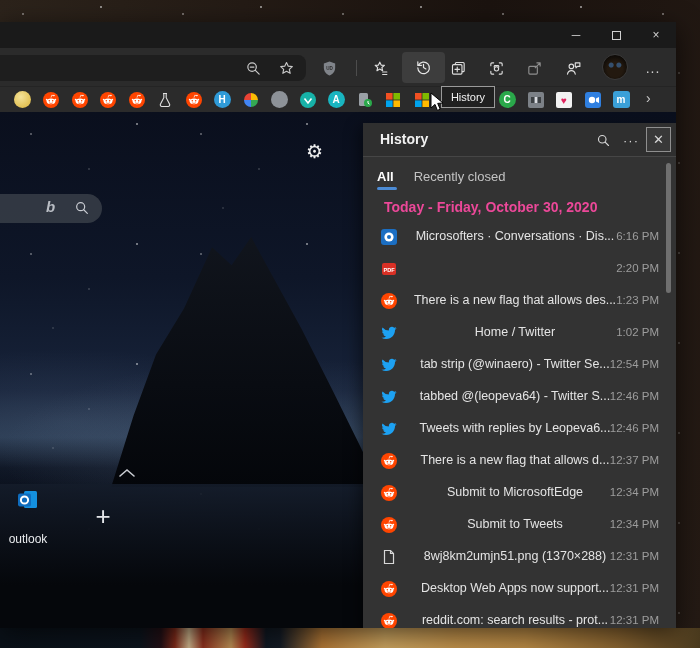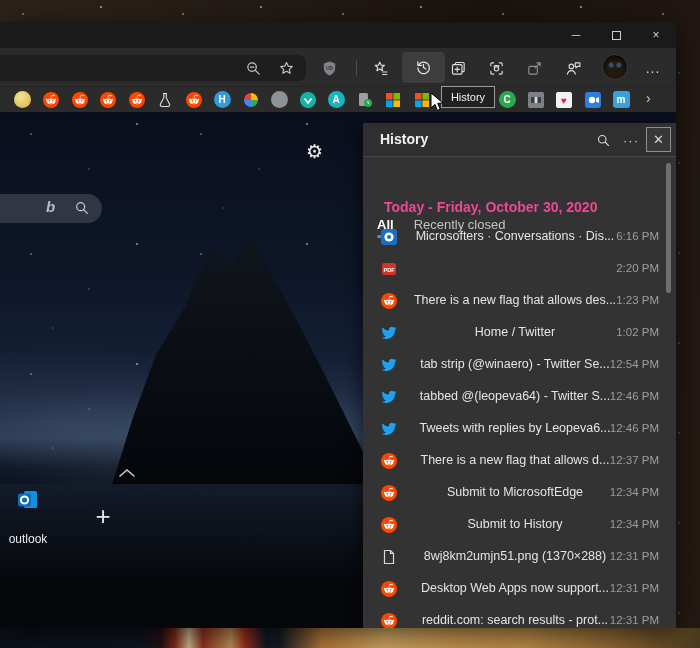--- a/index.html
+++ b/index.html
@@ -103,21 +103,21 @@
   .panel-header { position:absolute; left:0; top:0; width:100%; height:34px; background:#2f2f2f;
                   border-bottom:1px solid #464646; }
   .panel-title { position:absolute; left:17px; top:8px; color:#f2f2f2; font-size:14px; font-weight:bold; }
   .ph-ico { position:absolute; top:5px; width:24px; height:24px; display:flex; align-items:center;
             justify-content:center; color:#d8d8d8; }
   .ph-search { left:228px; }
   .ph-more { left:256px; font-size:13px; letter-spacing:1px; }
   .ph-close { left:283px; top:4px; width:25px; height:25px; border:1px solid #8f8f8f;
               background:#383838; font-size:13px; }
   .tabs { position:absolute; left:14px; top:46px; display:flex; gap:20px; }
-  .tab { font-size:13px; padding-bottom:6px; position:relative;margin-top:48px; }
+  .tab { font-size:13px; padding-bottom:6px; position:relative; }
   .tab.active { color:#ffffff; font-weight:bold; }
   .tab.inactive { color:#c3c3c3; }
   .tab.active::after { content:""; position:absolute; left:0; bottom:0; width:20px; height:3px;
                        background:var(--accent,#4c8bd4); border-radius:2px; }
   .date-header { position:absolute; left:21px; top:76px; color:#ec4899; font-size:14px; font-weight:bold; }
   .hist-list { position:absolute; left:0; top:98px; width:100%; }
   .hist-row { position:relative; height:32px;text-align:center; }
   .hist-fav { position:absolute; left:18px; top:8px; width:16px; height:16px; }
   .hist-fav svg { width:16px; height:16px; }
   .hist-title { position:absolute; left:43px; top:8px; width:218px; color:#e4e4e4; font-size:12.5px;
@@ -507,21 +507,21 @@
               <circle cx="10" cy="10" r="10" fill="#FF4500"></circle>
               <ellipse cx="10" cy="11.6" rx="5.4" ry="3.6" fill="#fff"></ellipse>
               <circle cx="7.9" cy="11" r="1" fill="#FF4500"></circle>
               <circle cx="12.1" cy="11" r="1" fill="#FF4500"></circle>
               <path d="M7.6 13.5c1.5 1 3.3 1 4.8 0" stroke="#FF4500" stroke-width=".9" fill="none"></path>
               <circle cx="4.6" cy="9.6" r="1.1" fill="#fff"></circle>
               <circle cx="15.4" cy="9.6" r="1.1" fill="#fff"></circle>
               <circle cx="13.7" cy="4.3" r="1" fill="#fff"></circle>
               <path d="M10 7l1-3 2.5.7" stroke="#fff" stroke-width=".9" fill="none"></path>
             </svg></span>
-          <span class="hist-title">Submit to History</span>
+          <span class="hist-title">Submit to Tweets</span>
           <span class="hist-time">12:34 PM</span>
         </div>
         <div class="hist-row">
           <span class="hist-fav"><svg viewBox="0 0 16 16" fill="none" stroke="#d8d8d8" stroke-width="1.2">
               <path d="M3.5 1.5h6l3 3v10h-9z"></path>
               <path d="M9.5 1.5v3h3"></path>
             </svg></span>
           <span class="hist-title">8wj8km2umjn51.png (1370×288)</span>
           <span class="hist-time">12:31 PM</span>
         </div>

